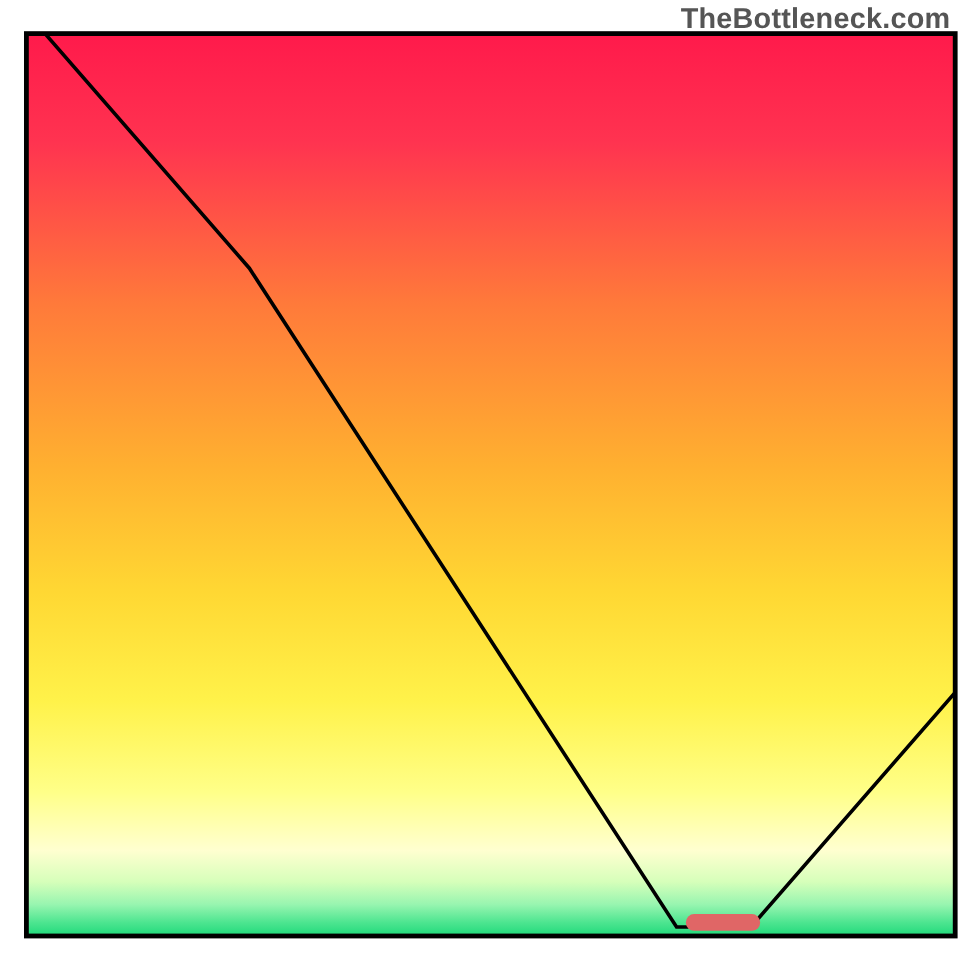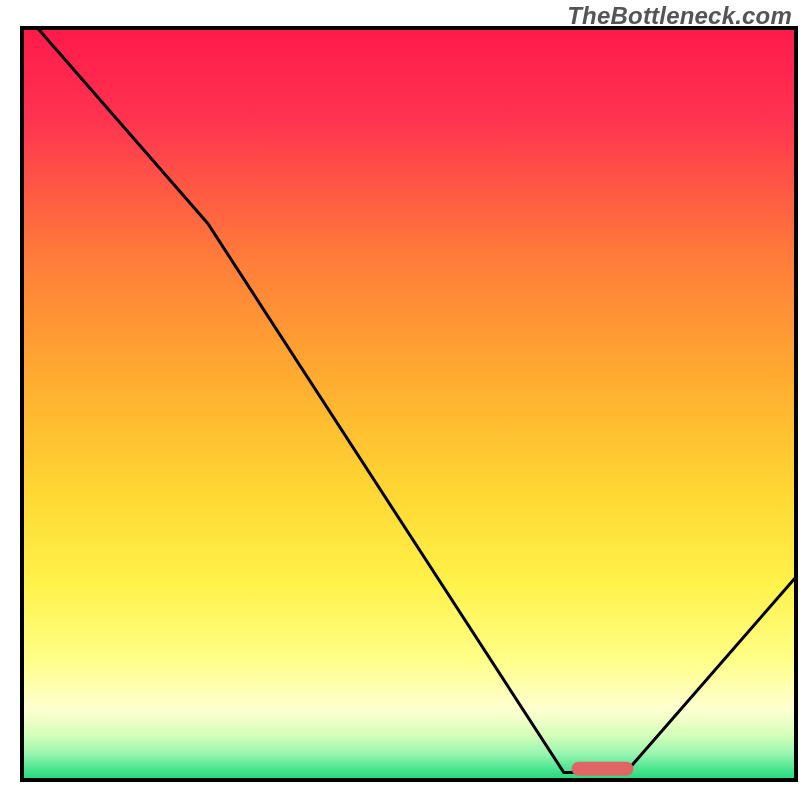--- a/index.html
+++ b/index.html
@@ -7,21 +7,20 @@
     padding: 0;
     width: 800px;
     height: 800px;
     background: #ffffff;
     font-family: Arial, Helvetica, sans-serif;
   }
   .container {
     position: relative;
     width: 800px;
     height: 600px;
-    font-style: italic;
   }
   .watermark {
     position: absolute;
     top: 2px;
     right: 8px;
     font-size: 24px;
     font-weight: 600;
     color: #555;
     z-index: 5;
     letter-spacing: 0.2px;

